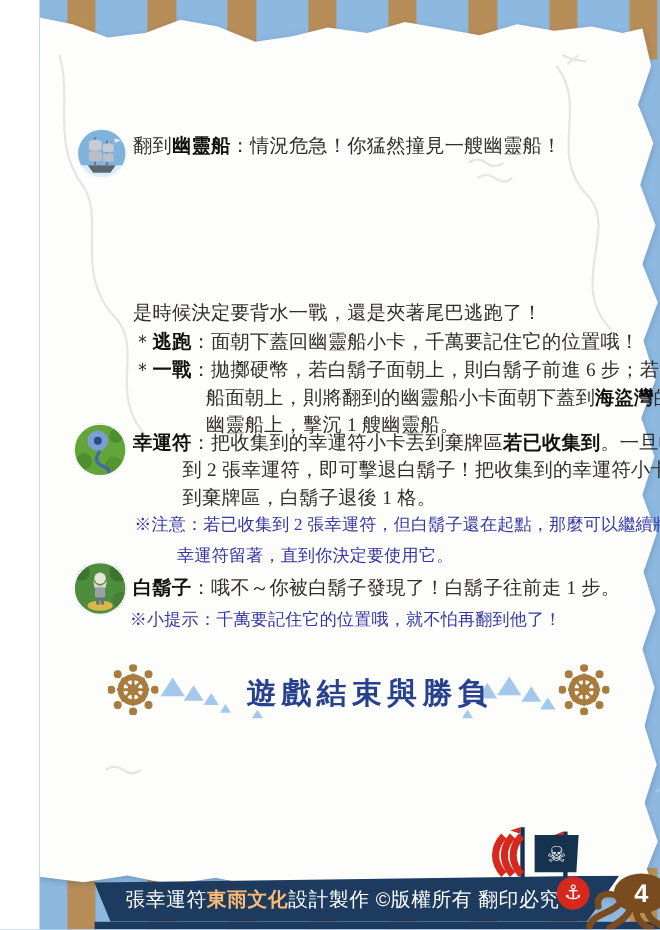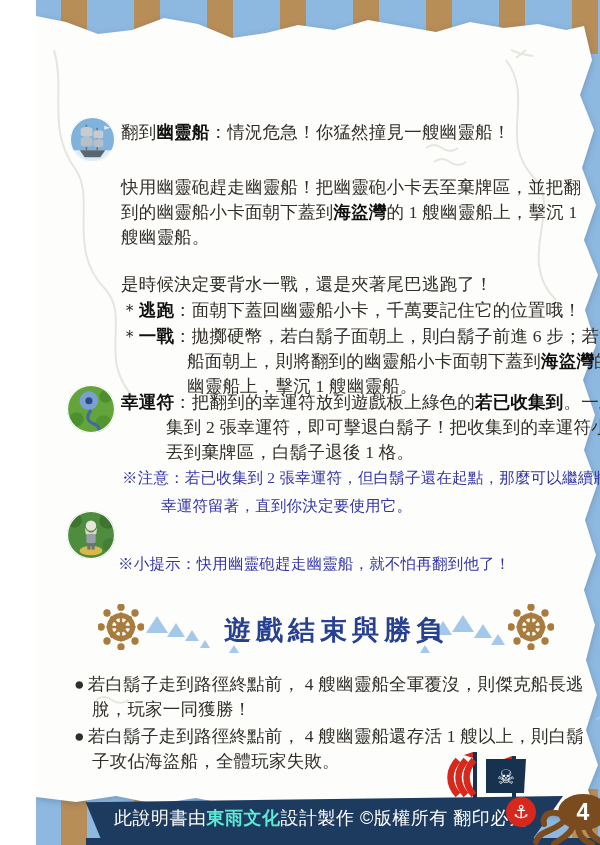--- a/index.html
+++ b/index.html
@@ -28,21 +28,21 @@
        border-bottom-color:#a4c8ea;}
   .t-lg{border-width:0 11px 17px 11px;}
   .t-md{border-width:0 9px 14px 9px;}
   .t-sm{border-width:0 7px 11px 7px;}
   .t-xs{border-width:0 5px 8px 5px;}
   .wheel{position:absolute;}
   .hull{position:absolute;left:35px;top:796px;width:492px;height:42px;background:#1d3a5f;
         clip-path:polygon(3% 15%,100% 0,94% 100%,6% 100%);z-index:3;}
   .hull-text{position:absolute;left:43px;top:0;height:42px;line-height:44px;color:#fff;
              font-family:"Liberation Sans","DejaVu Sans",sans-serif;font-size:18px;letter-spacing:.5px;}
-  .hull-text .b{color:#5eead4;}
+  .hull-text .b{color:#fdba74;}
   .anchor-badge{position:absolute;left:470px;top:797px;width:30px;height:30px;border-radius:50%;
                 background:#d6281c;z-index:4;color:#fff;text-align:center;line-height:30px;
                 font-size:18px;font-family:"DejaVu Sans",sans-serif;}
   .bottom-strip{position:absolute;left:50px;right:0;bottom:0;height:7px;background:#1d3a5f;z-index:3;}
   .ship{position:absolute;left:398px;top:750px;z-index:2;}
   .octopus{position:absolute;left:492px;top:792px;z-index:6;}
 </style>
 </head>
 <body>
 
@@ -98,21 +98,20 @@
           <path d="M25,25 q5,-3 10,0 l0,6 q-5,2 -10,0 z" fill="#b8bfc6"></path>
           <path d="M36,10 l6,2 -6,2 z" fill="#e9eef2"></path>
         </g>
         <circle cx="24" cy="24" r="22.6" fill="none" stroke="#ffffff" stroke-width="1.2"></circle>
       </svg>
     </div>
 
     <div class="txt" style="left:85px;top:120px"><span>翻到</span><span class="b">幽靈船</span><span>：情況危急！你猛然撞見一艘幽靈船！</span></div>
 
 
-    <div class="txt" style="left:85px;top:175px;width:462px"><span>快用幽靈砲趕走幽靈船！把幽靈砲小卡丟至棄牌區，並把翻到的幽靈船小卡面朝下蓋到</span><span class="b">海盜灣</span><span>的 1 艘幽靈船上，擊沉 1 艘幽靈船。</span></div>
 
 
     <div class="txt" style="left:85px;top:272px">是時候決定要背水一戰，還是夾著尾巴逃跑了！</div>
 
     <div class="txt" style="left:85px;top:298px"><span>＊</span><span class="b">逃跑</span><span>：面朝下蓋回幽靈船小卡，千萬要記住它的位置哦！</span></div>
 
     <div class="txt hang66" style="left:85px;top:324px;width:462px"><span>＊</span><span class="b">一戰</span><span>：拋擲硬幣，若白鬍子面朝上，則白鬍子前進 6 步；若海盜船面朝上，則將翻到的幽靈船小卡面朝下蓋到</span><span class="b">海盜灣</span><span>的 1 艘幽靈船上，擊沉 1 艘幽靈船。</span></div>
 
     <div class="badge" style="left:30px;top:384px;width:50px;height:50px">
       <svg width="50" height="50" viewBox="0 0 48 48">
@@ -127,21 +126,21 @@
           <circle cx="38" cy="12" r="6" fill="#4c8f2d"></circle>
           <circle cx="36" cy="38" r="8" fill="#53962f"></circle>
           <circle cx="22" cy="16" r="9" fill="#7a9fd4"></circle>
           <circle cx="22" cy="16" r="3.4" fill="#2c4a7c"></circle>
           <path d="M24,25 q-7,9 2,13 q8,3 5,9" fill="none" stroke="#4468a8" stroke-width="3"></path>
         </g>
         <circle cx="24" cy="24" r="22.6" fill="none" stroke="#ffffff" stroke-width="1.2"></circle>
       </svg>
     </div>
 
-    <div class="txt hang45" style="left:85px;top:390px;width:474px"><span class="b">幸運符</span><span>：把翻到的幸運符放到遊戲板上綠色的</span><span class="b">若已收集到</span><span>。一旦收集到 2 張幸運符，即可擊退白鬍子！把收集到的幸運符小卡丟到棄牌區，白鬍子退後 1 格。</span></div>
+    <div class="txt hang45" style="left:85px;top:390px;width:474px"><span class="b">幸運符</span><span>：把收集到的幸運符小卡丟到棄牌區</span><span class="b">若已收集到</span><span>。一旦收集到 2 張幸運符，即可擊退白鬍子！把收集到的幸運符小卡丟到棄牌區，白鬍子退後 1 格。</span></div>
 
     <div class="txt note hang39" style="left:86px;top:464px;width:452px">※注意：若已收集到 2 張幸運符，但白鬍子還在起點，那麼可以繼續將幸運符留著，直到你決定要使用它。</div>
 
     <div class="badge" style="left:30px;top:510px;width:50px;height:50px">
       <svg width="50" height="50" viewBox="0 0 48 48">
         <defs>
             <clipPath id="cw">
               <circle cx="24" cy="24" r="23"></circle>
             </clipPath>
           </defs>
@@ -154,22 +153,23 @@
           <circle cx="24" cy="15" r="5" fill="#e8e4da"></circle>
           <path d="M18,17 q6,9 12,0 l-1,6 q-5,4 -10,0 z" fill="#dcd6c8"></path>
           <rect x="19.5" y="23" width="9" height="9" rx="2" fill="#9aa0a8"></rect>
           <rect x="20.5" y="32" width="3" height="6" fill="#6a737c"></rect>
           <rect x="24.5" y="32" width="3" height="6" fill="#6a737c"></rect>
         </g>
         <circle cx="24" cy="24" r="22.6" fill="none" stroke="#ffffff" stroke-width="1.2"></circle>
       </svg>
     </div>
 
-
-    <div class="txt note" style="left:82px;top:550px">※小提示：快用幽靈砲趕走幽靈船，就不怕再翻到他了！</div>
+    <div class="txt" style="left:85px;top:522px"><span class="b">白鬍子</span><span>：哦不～你被白鬍子發現了！白鬍子往前走 1 步。</span></div>
+
+    <div class="txt note" style="left:82px;top:550px">※小提示：千萬要記住它的位置哦，就不怕再翻到他了！</div>
 
     <div class="wheel" style="left:62px;top:604px">
       <svg width="46" height="46" viewBox="0 0 44 44">
         <g stroke="#a87c3e" fill="#a87c3e">
           <circle cx="22" cy="22" r="11" fill="none" stroke-width="5"></circle>
           <g stroke-width="2.4">
             <line x1="22" y1="22" x2="36" y2="22"></line>
               <line x1="22" y1="22" x2="8" y2="22"></line>
             <line x1="22" y1="22" x2="22" y2="36"></line>
               <line x1="22" y1="22" x2="22" y2="8"></line>
@@ -223,47 +223,41 @@
     <span class="tri t-xs" style="left:164px;top:640px"></span>
     <span class="tri t-xs" style="left:193px;top:645px"></span>
     <span class="tri t-xs" style="left:384px;top:645px"></span>
     <span class="tri t-md" style="left:398px;top:621px"></span>
     <span class="tri t-lg" style="left:416px;top:615px"></span>
     <span class="tri t-md" style="left:438px;top:624px"></span>
     <span class="tri t-sm" style="left:455px;top:634px"></span>
 
     <div class="endtitle">遊戲結束與勝負</div>
 
-    <div class="txt hang18" style="left:38px;top:672px;width:505px">
-      <span class="blt">●</span><span>若白鬍子走到路徑終點前， 4 艘幽靈船全軍覆沒，則傑克船長逃脫，玩家一同獲勝！</span>
-    </div>
-    <div class="txt hang18" style="left:38px;top:724px;width:505px">
-      <span class="blt">●</span><span>若白鬍子走到路徑終點前， 4 艘幽靈船還存活 1 艘以上，則白鬍子攻佔海盜船，全體玩家失敗。</span>
-    </div>
 
     <div class="ship">
       <svg width="112" height="52" viewBox="0 0 112 52">
         <rect x="39" y="2" width="4" height="50" fill="#16324f"></rect>
         <rect x="78" y="6" width="4" height="46" fill="#16324f"></rect>
         <path d="M39,2 l-9,3 9,3 z" fill="#d6281c"></path>
         <path d="M78,6 l-8,3 8,3 z" fill="#d6281c"></path>
         <g fill="none" stroke="#d6281c" stroke-width="6.5">
           <path d="M24,10 C14,21 14,34 24,45"></path>
           <path d="M32,10 C22,21 22,34 32,45"></path>
           <path d="M40,10 C30,21 30,34 40,45"></path>
         </g>
         <path d="M52,9 h40 l-2,34 h-38 z" fill="#16324f"></path>
         <text x="72" y="34" text-anchor="middle" font-size="20" fill="#ffffff" font-family="DejaVu Sans, sans-serif">☠</text>
       </svg>
     </div>
 
   </div>
 
   <div class="hull">
-    <div class="hull-text"><span>此說明書由</span><span class="b">東雨文化</span><span>設計製作 ©版權所有 翻印必究</span></div>
+    <div class="hull-text"><span>張幸運符</span><span class="b">東雨文化</span><span>設計製作 ©版權所有 翻印必究</span></div>
   </div>
 
   <div class="anchor-badge">
     <span>⚓</span>
   </div>
 
   <div class="bottom-strip"></div>
 
   <div class="octopus">
     <svg width="100" height="53" viewBox="0 0 100 53">

